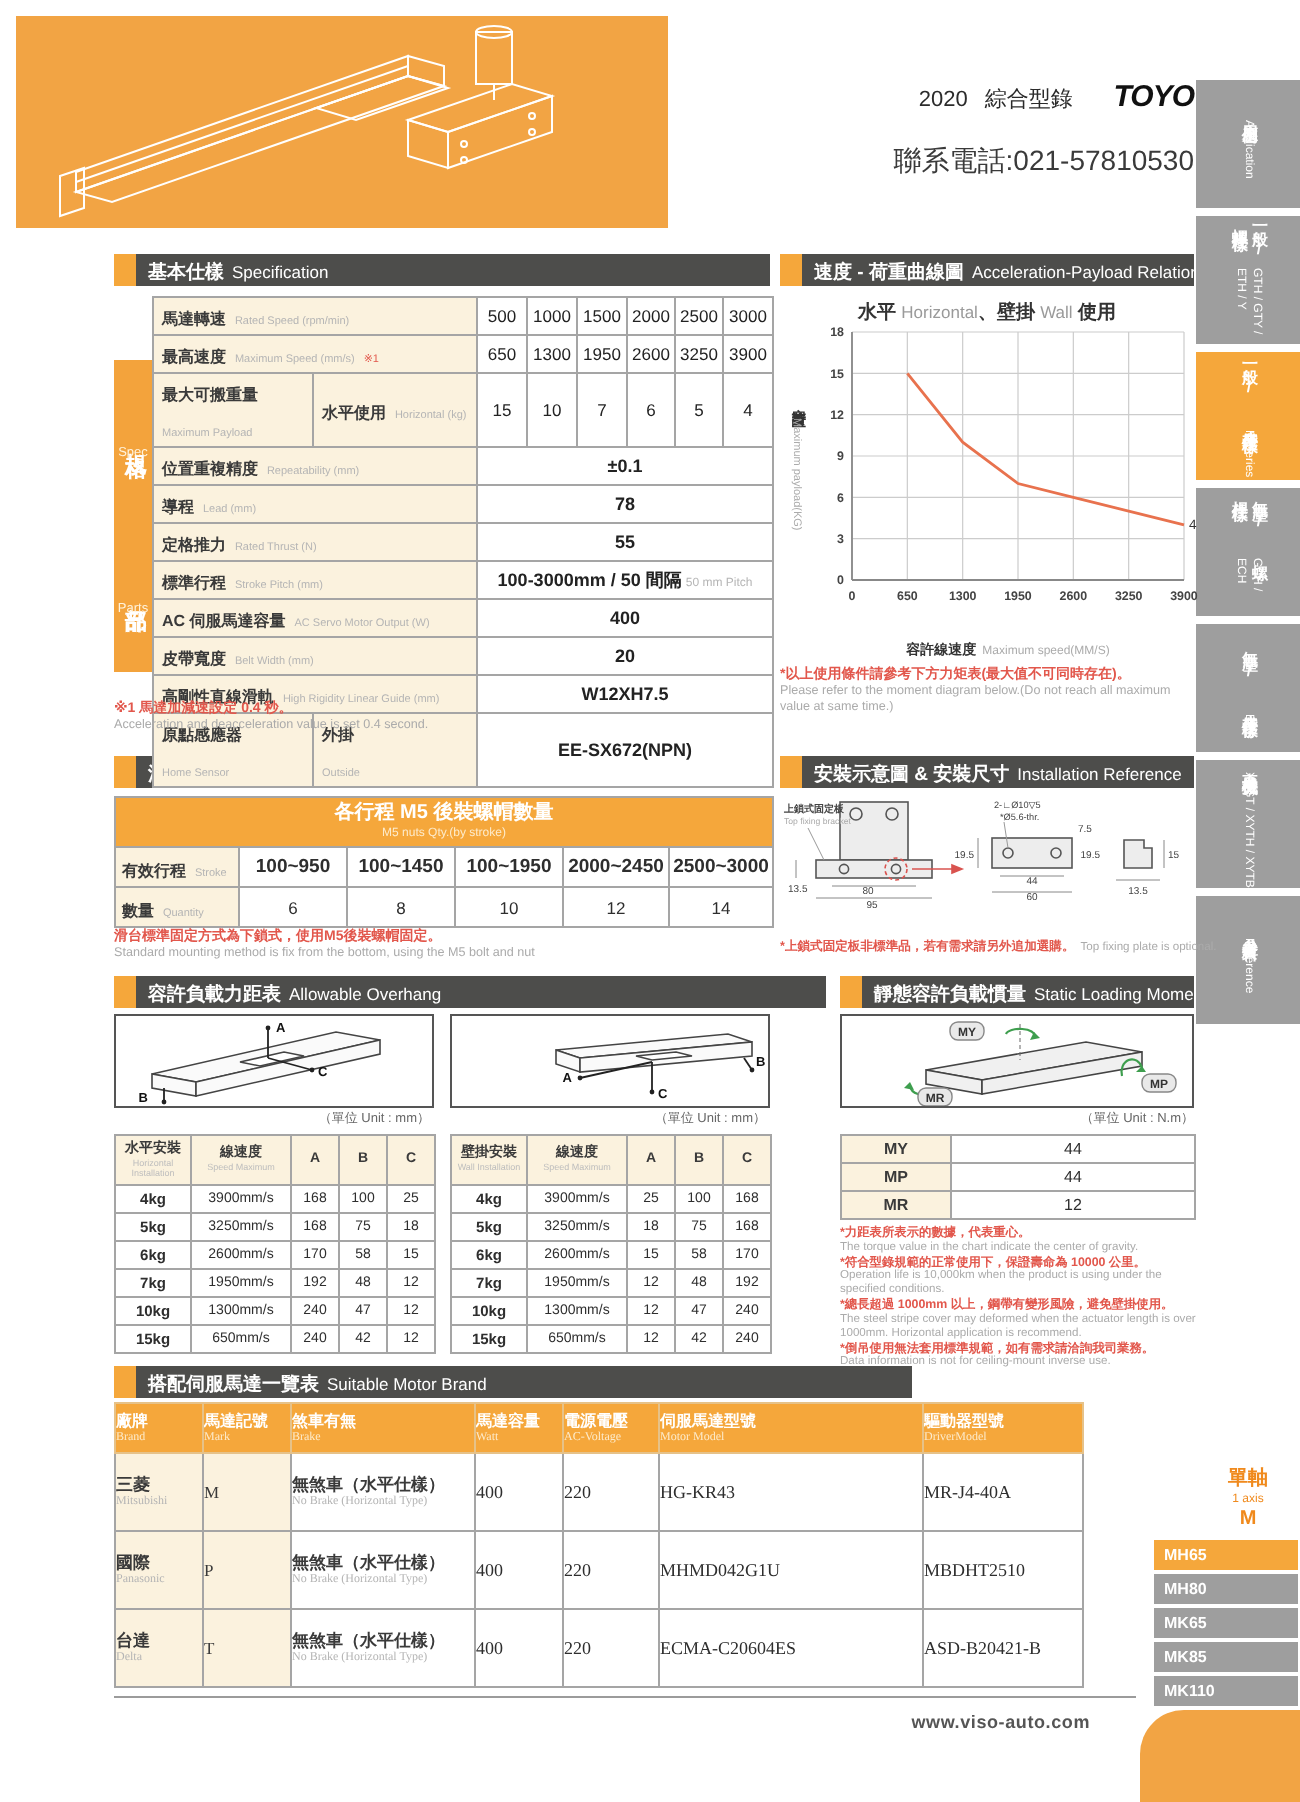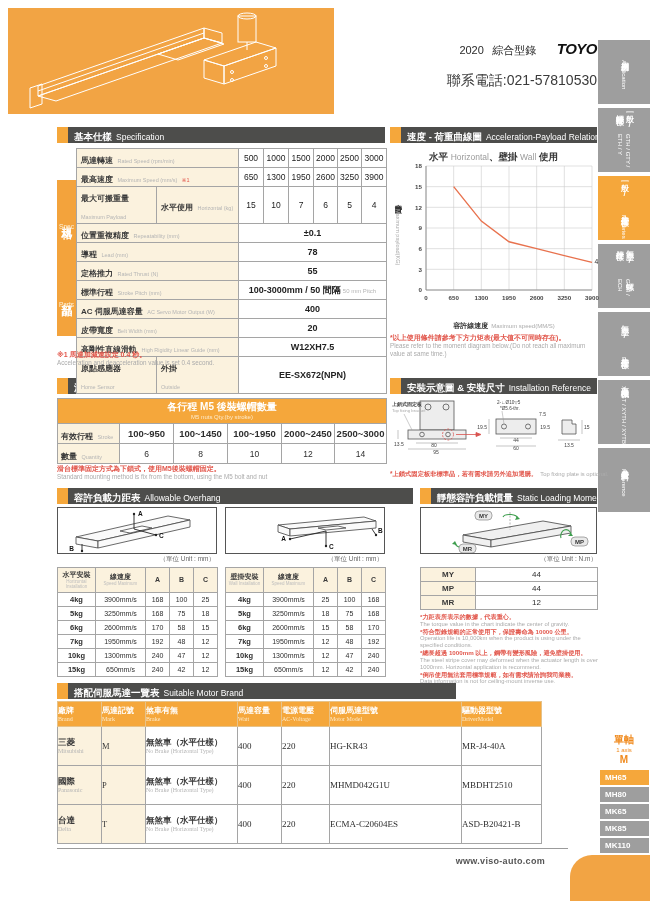--- a/index.html
+++ b/index.html
@@ -19,21 +19,21 @@
   .tab{right:0;width:52px;height:64px;background:#9E9E9E;display:flex;align-items:center;justify-content:center;writing-mode:vertical-rl;cursor:pointer;}
   .tab.active{background:#F5A73B;}
   .tab .tzh{text-orientation:upright;font-size:8px;font-weight:bold;letter-spacing:1px;color:#fff;line-height:10px;}
   .tab .ten{text-orientation:mixed;font-size:6px;color:#fff;line-height:8px;margin-top:2px;}
 
   
   .mgroup{right:0;top:735px;width:52px;text-align:center;color:#F08A1D;line-height:10px;}
   .mgroup .g1{font-size:10px;font-weight:bold;display:block;}
   .mgroup .g2{font-size:6px;display:block;}
   .mgroup .g3{font-size:10px;font-weight:bold;display:block;}
-  .mbtn{right:1px;width:49px;height:15px;background:#9E9E9E;color:#fff;font-size:8px;font-weight:bold;line-height:15px;padding-left:5px;box-sizing:border-box;cursor:pointer;}
+  .mbtn{right:1px;width:72px;height:15px;background:#9E9E9E;color:#fff;font-size:8px;font-weight:bold;line-height:15px;padding-left:5px;box-sizing:border-box;cursor:pointer;}
   .mbtn.active{background:#F5A73B;}
   .corner{right:0;bottom:0;width:80px;height:46px;background:#F2A444;border-top-left-radius:22px;}
 
   
   .sec{height:16px;display:flex;}
   .sec .sq{width:11px;background:#F5A73B;}
   .sec .bar{flex:1;background:#4D4D4B;color:#fff;line-height:16px;padding-left:6px;white-space:nowrap;overflow:hidden;}
   .sec .bzh{font-size:9.5px;font-weight:bold;}
   .sec .ben{font-size:8.5px;font-weight:normal;margin-left:4px;}
 

